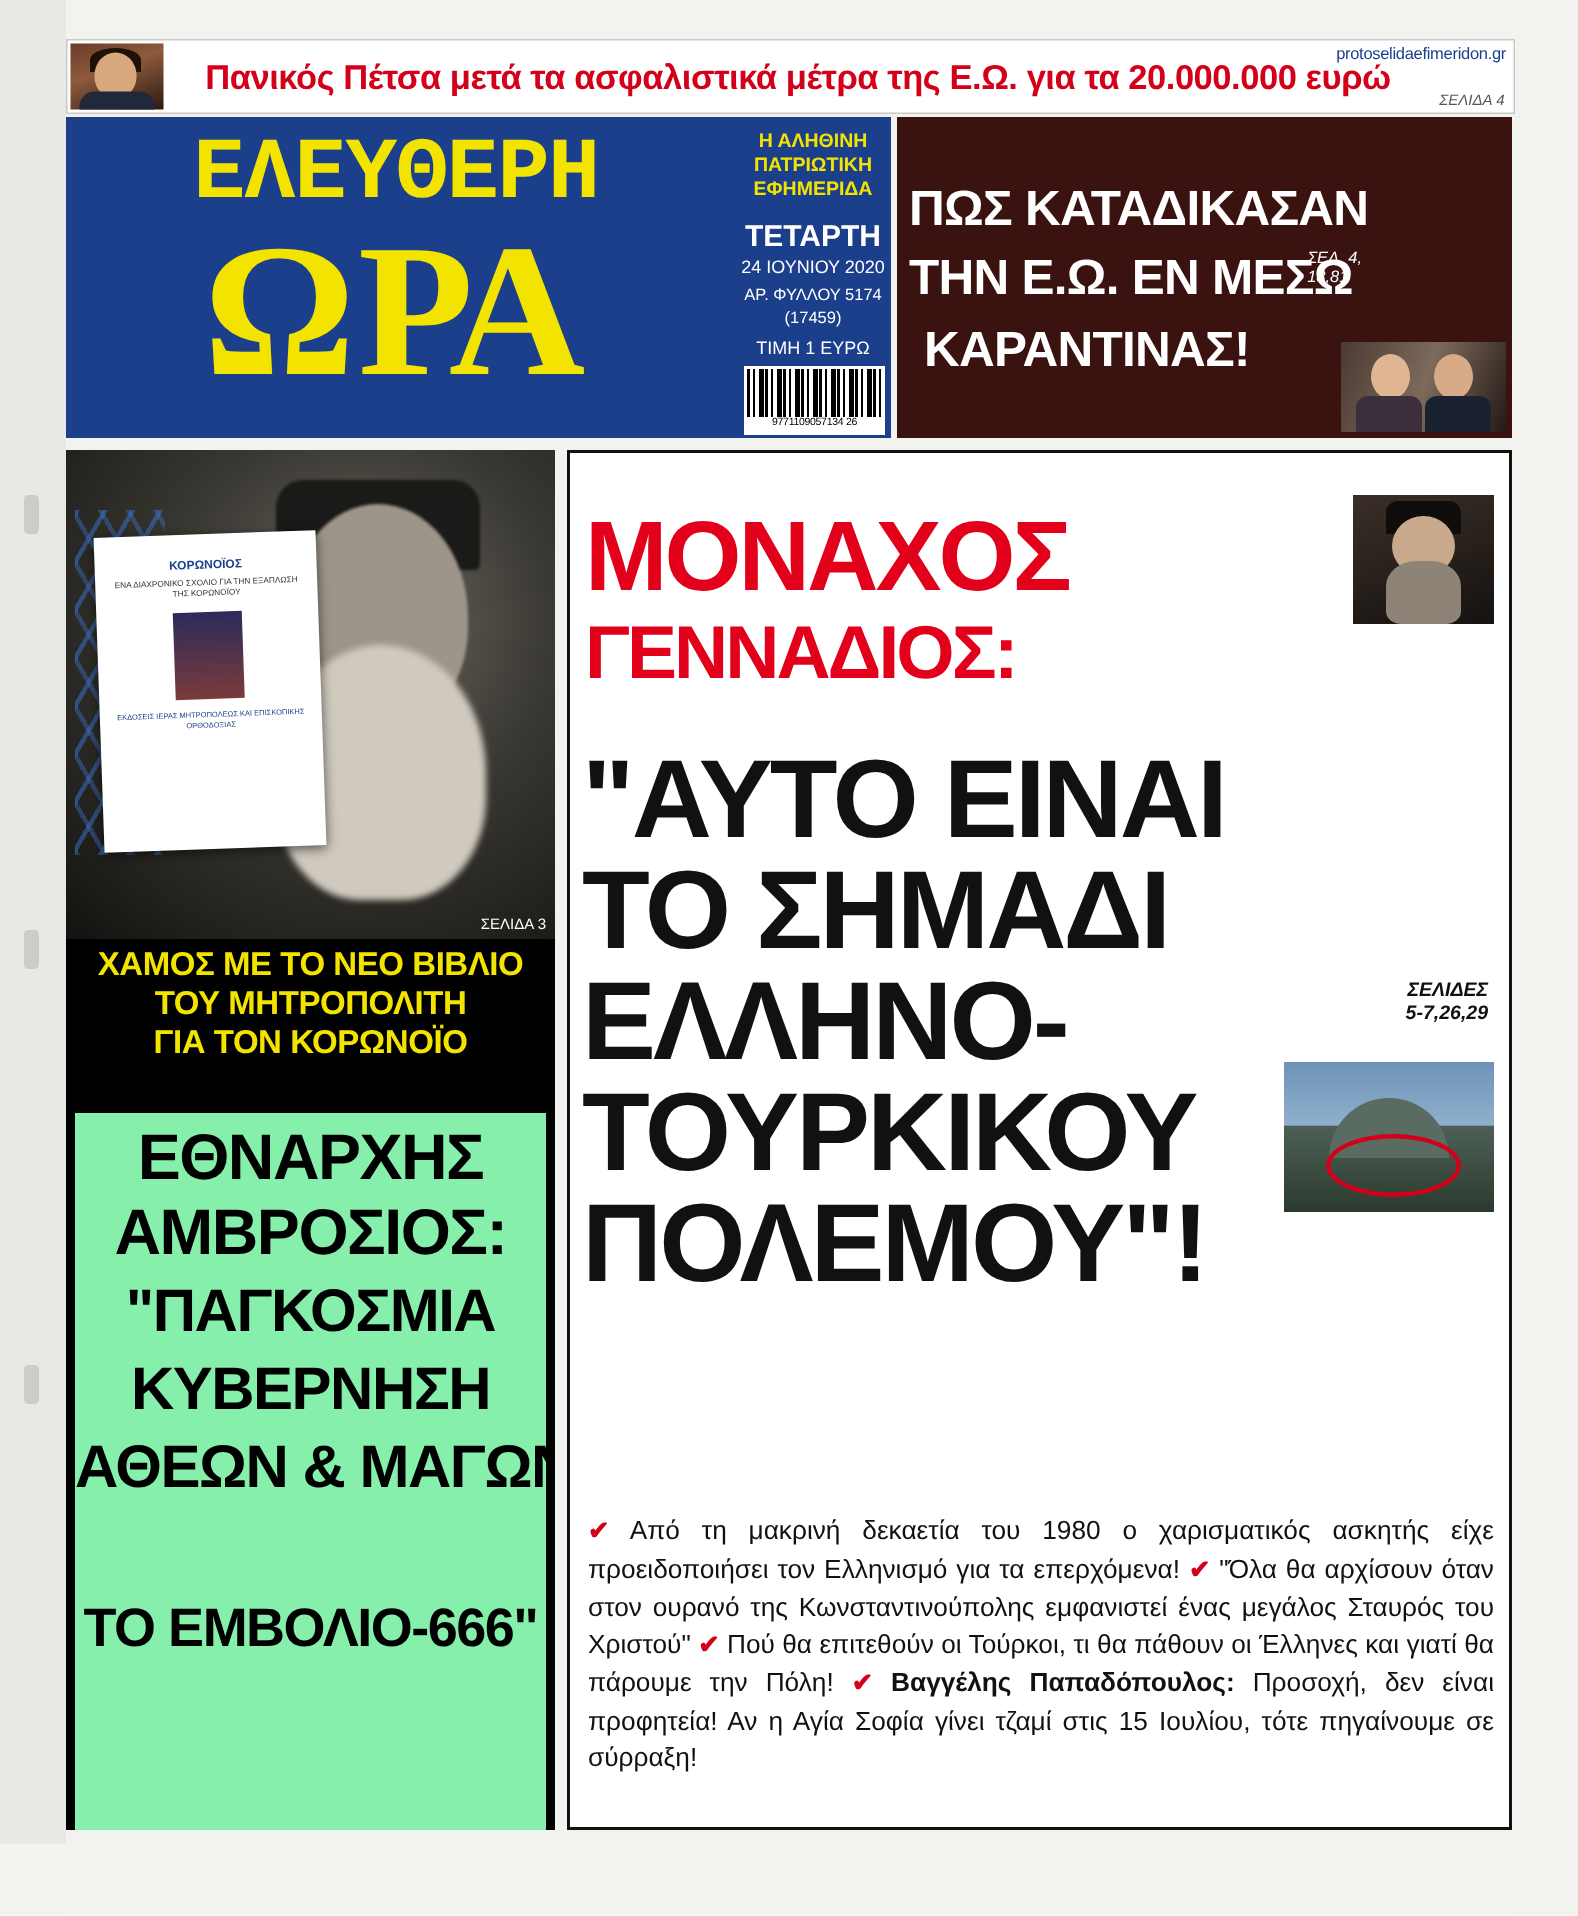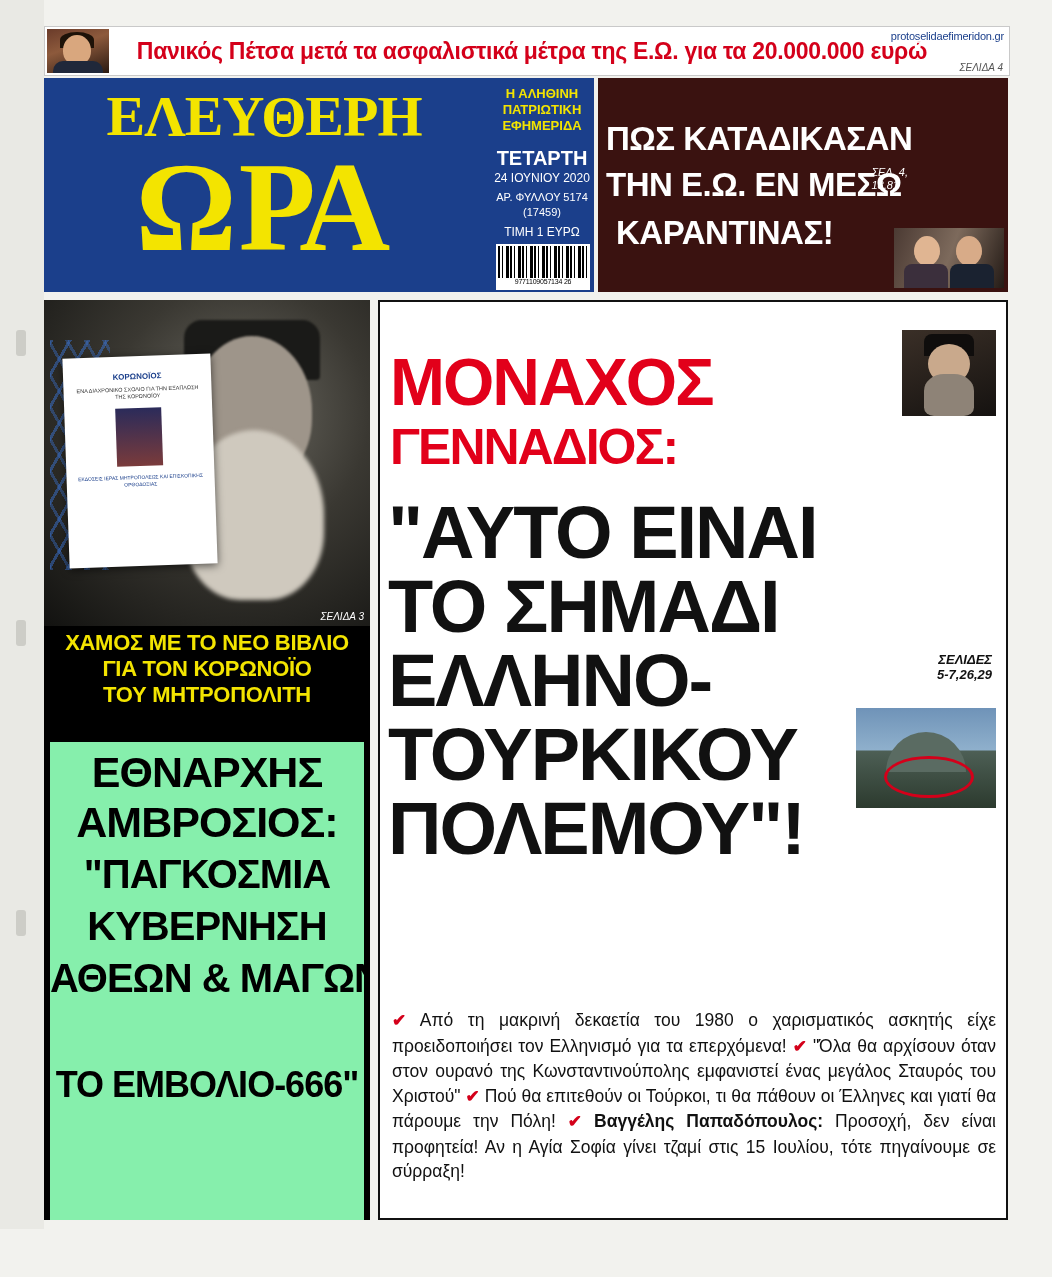--- a/index.html
+++ b/index.html
@@ -99,21 +99,21 @@
   .logo-top {
     position: absolute;
     left: 0; top: 6px;
     width: 440px;
     text-align: center;
     font-weight: bold;
     font-size: 58px;
     color: #f3e400;
     letter-spacing: -1px;
     line-height: 66px;
-    font-family: Liberation Serif, serif;
+    font-family: Liberation Mono, monospace;
   }
   .logo-bottom {
     position: absolute;
     left: 0; top: 62px;
     width: 440px;
     text-align: center;
     font-weight: bold;
     font-size: 126px;
     color: #f3e400;
     line-height: 136px;
@@ -346,21 +346,20 @@
     width: 60px; height: 230px;
     background:
       repeating-linear-gradient(120deg, rgba(60,120,220,.55) 0 3px, transparent 3px 16px),
       repeating-linear-gradient(60deg, rgba(60,120,220,.45) 0 3px, transparent 3px 16px);
     opacity: .85;
   }
   .lp-page-ref {
     position: absolute;
     right: 6px; bottom: 4px;
     font-size: 10px;
-    font-style: italic;
     color: #ffffff;
   }
   .left-sub {
     position: absolute;
     left: 0; top: 330px;
     width: 326px;
     text-align: center;
     color: #f3e400;
     font-weight: bold;
     font-size: 22px;
@@ -402,21 +401,20 @@
     overflow: hidden;
   }
   .mc-red1, .mc-red2 {
     position: absolute;
     left: 10px;
     width: 520px;
     font-weight: bold;
     color: #e2001a;
     letter-spacing: -2px;
     white-space: nowrap;
-    margin-top: 12px;
   }
   .mc-red1 { top: 30px; font-size: 66px; }
   .mc-red2 { top: 104px; font-size: 50px; }
   .mc-portrait {
     position: absolute;
     right: 10px; top: 28px;
     width: 94px; height: 86px;
     background: linear-gradient(160deg,#3a2f27,#151210);
     overflow: hidden;
   }
@@ -591,22 +589,22 @@
         <div class="b-title">ΚΟΡΩΝΟΪΟΣ</div>
         <div class="b-sub">ΕΝΑ ΔΙΑΧΡΟΝΙΚΟ ΣΧΟΛΙΟ ΓΙΑ ΤΗΝ ΕΞΑΠΛΩΣΗ ΤΗΣ ΚΟΡΩΝΟΪΟΥ</div>
         <div class="b-img"></div>
         <div class="b-foot">ΕΚΔΟΣΕΙΣ ΙΕΡΑΣ ΜΗΤΡΟΠΟΛΕΩΣ ΚΑΙ ΕΠΙΣΚΟΠΙΚΗΣ ΟΡΘΟΔΟΞΙΑΣ</div>
       </div>
       <div class="lp-page-ref">ΣΕΛΙΔΑ 3</div>
     </div>
 
     <div class="left-sub">
       <div>ΧΑΜΟΣ ΜΕ ΤΟ ΝΕΟ ΒΙΒΛΙΟ</div>
+      <div>ΤΟΥ ΜΗΤΡΟΠΟΛΙΤΗ</div>
       <div>ΓΙΑ ΤΟΝ ΚΟΡΩΝΟΪΟ</div>
-      <div>ΤΟΥ ΜΗΤΡΟΠΟΛΙΤΗ</div>
     </div>
 
     <div class="left-white">
       <div class="lw-l1">ΕΘΝΑΡΧΗΣ</div>
       <div class="lw-l2">ΑΜΒΡΟΣΙΟΣ:</div>
       <div class="lw-l3">"ΠΑΓΚΟΣΜΙΑ</div>
       <div class="lw-l4">ΚΥΒΕΡΝΗΣΗ</div>
       <div class="lw-l5">ΑΘΕΩΝ &amp; ΜΑΓΩΝ</div>
       <div class="lw-l7">ΤΟ ΕΜΒΟΛΙΟ-666"</div>
     </div>

